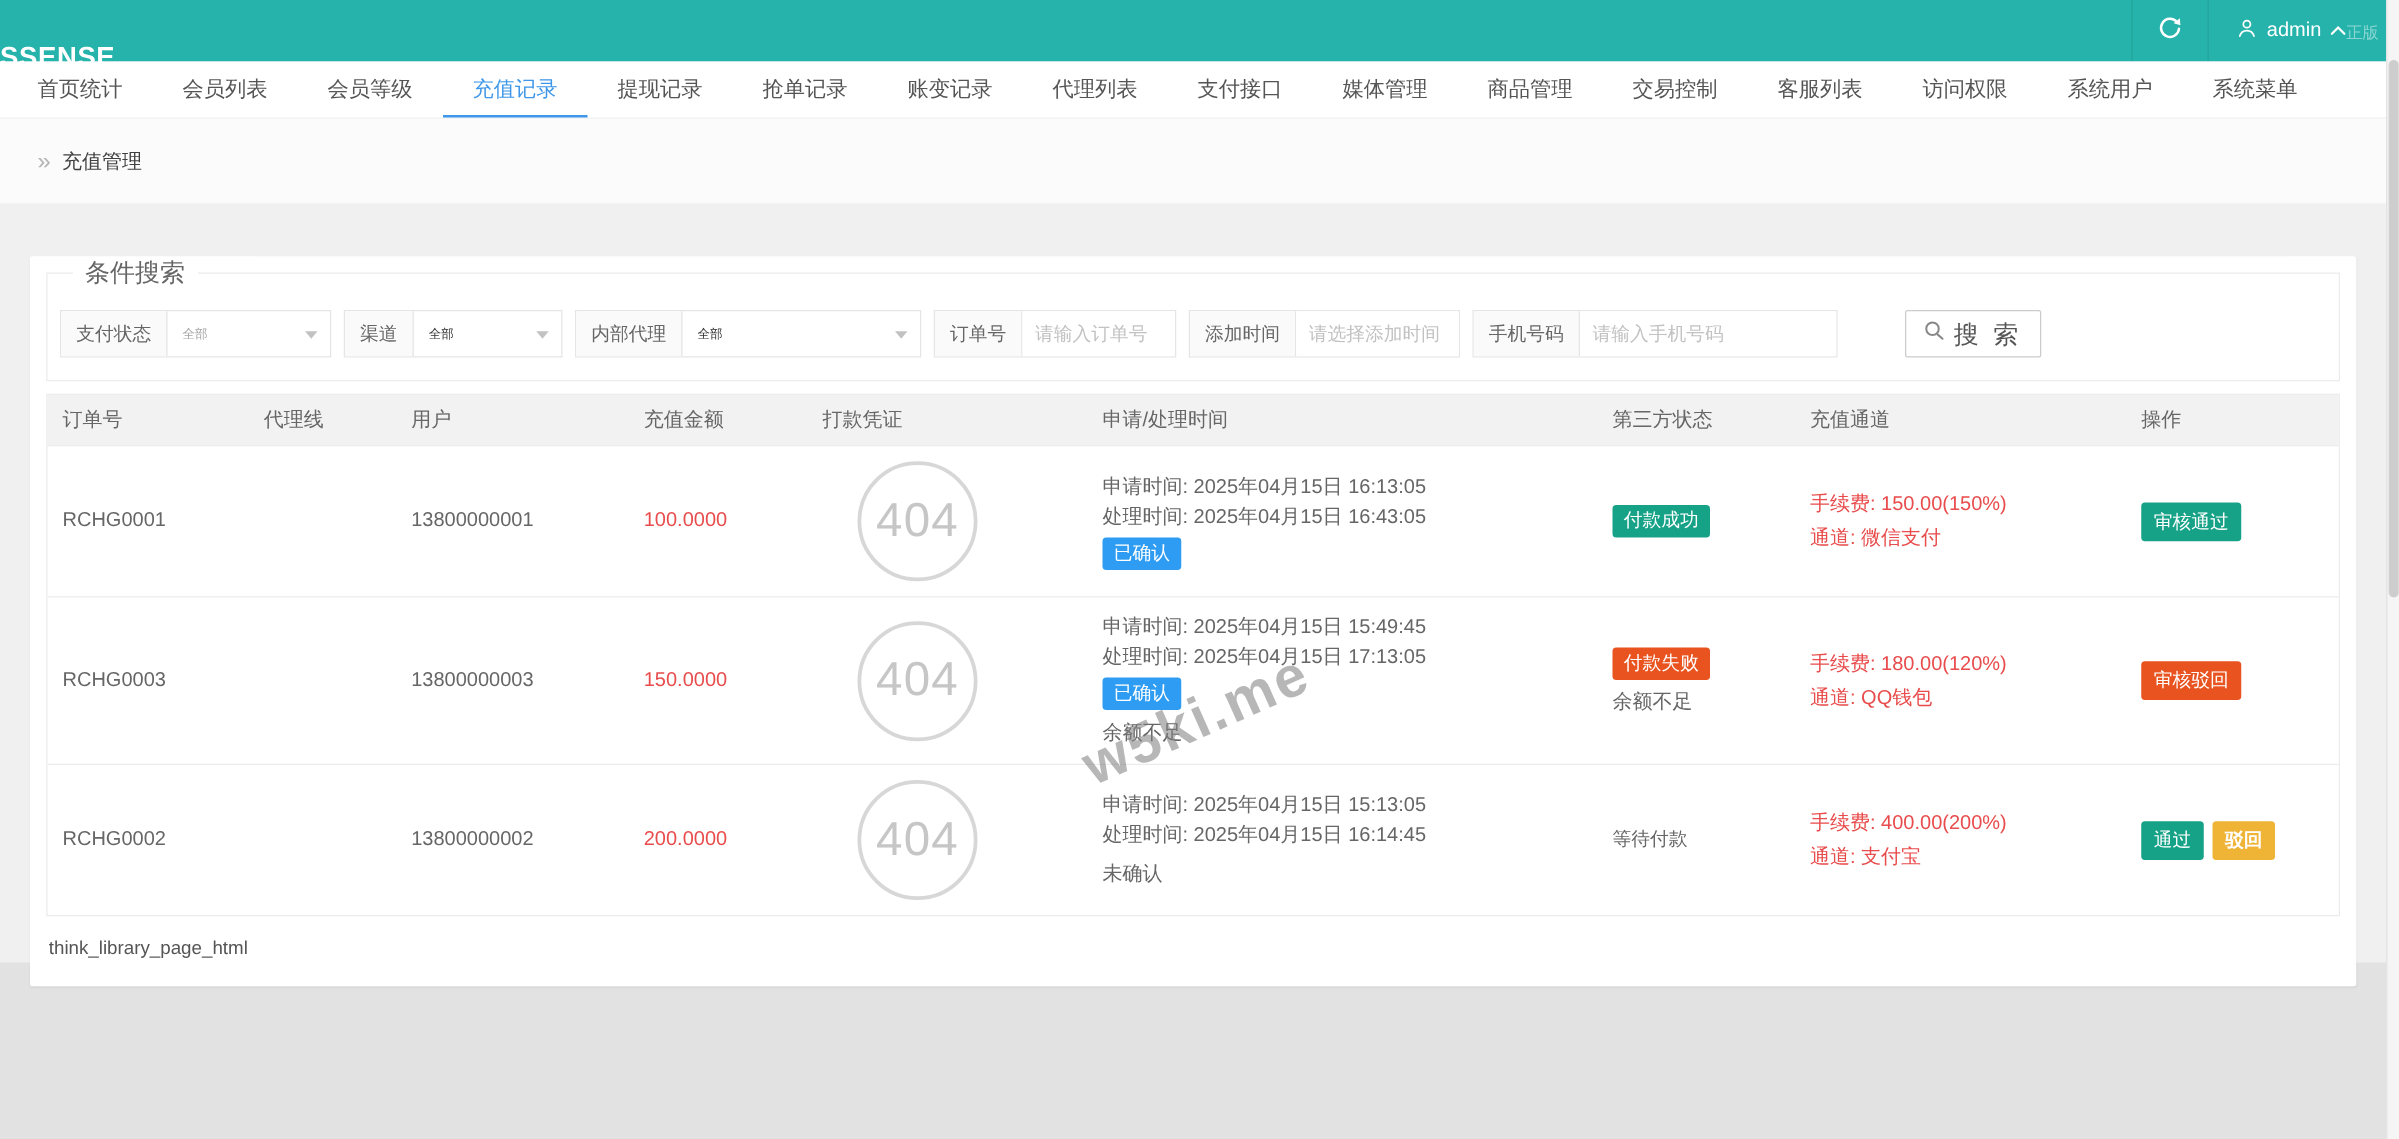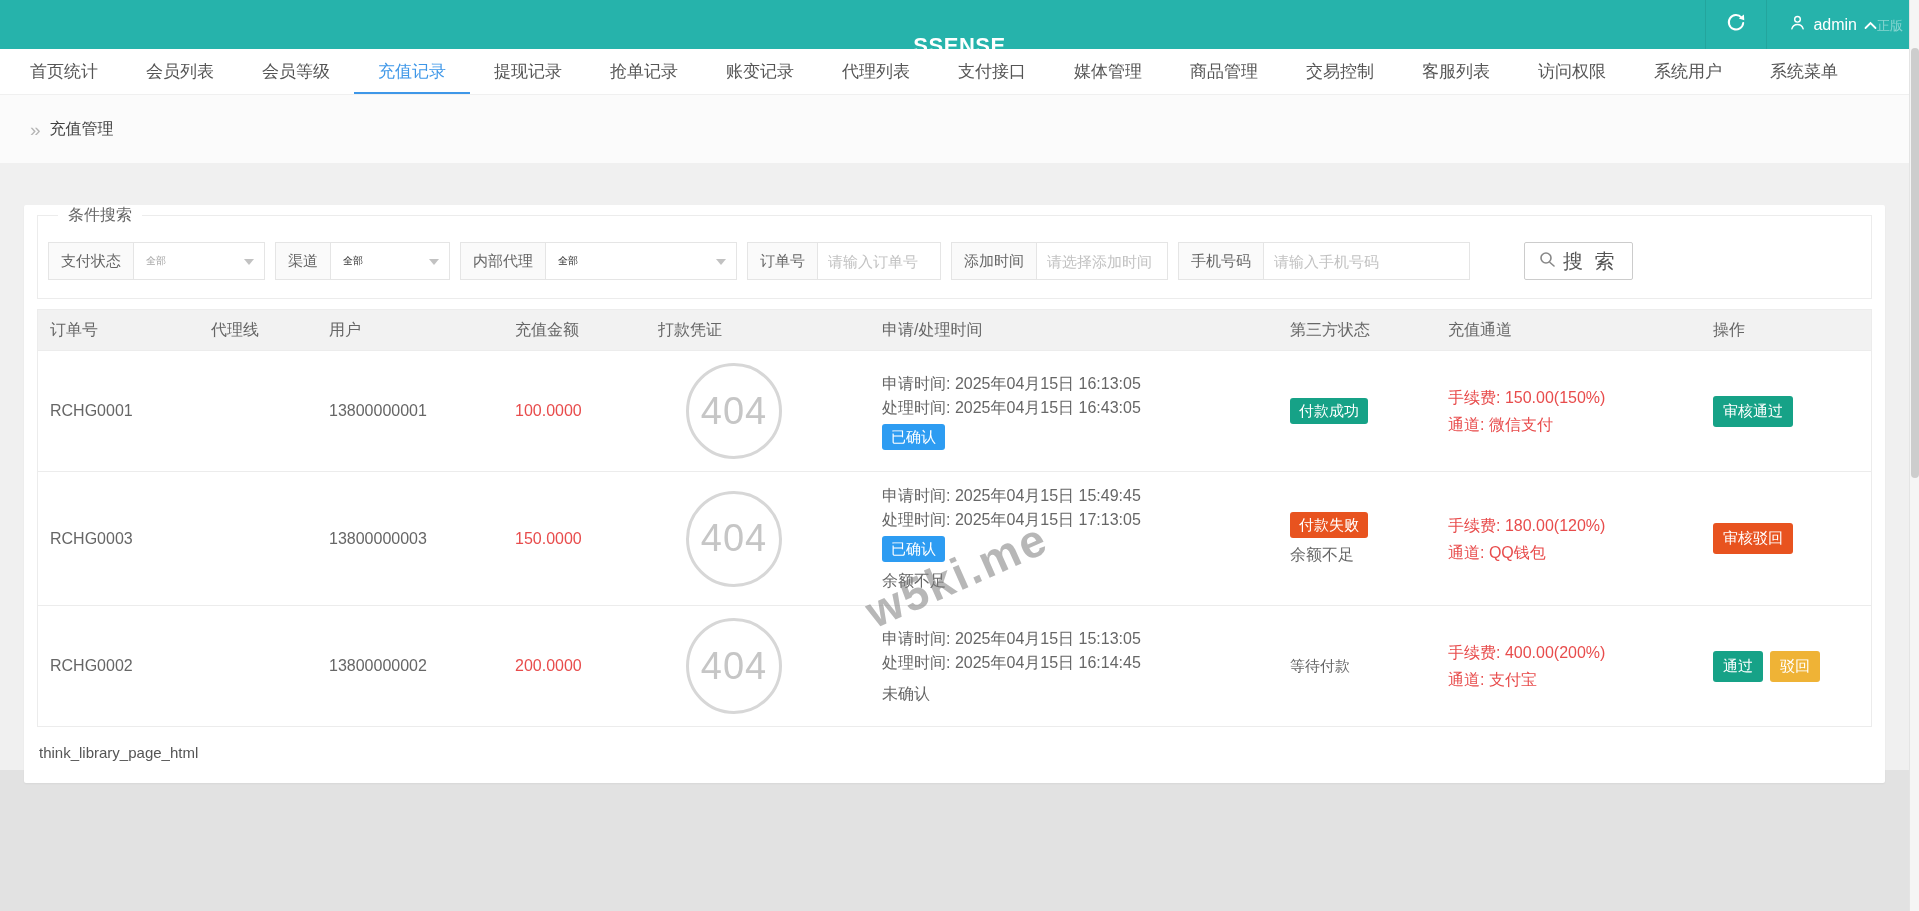--- a/index.html
+++ b/index.html
@@ -4,39 +4,39 @@
 <style>
   * { box-sizing: border-box; margin: 0; padding: 0; }
   html,body { width:1919px; height:911px; overflow:hidden; }
   body {
     font-family: "Liberation Sans","DejaVu Sans",sans-serif;
     background:#e2e2e2; position:relative; color:#555;
   }
   
   .topbar{ position:relative; height:49px; background:var(--teal,#26b3ab); display:flex; align-items:center; }
   .corner-tag{ position:absolute; top:17px; right:16px; font-size:13px; color:rgba(255,255,255,.45); }
-  .topbar-title{ position:absolute; left:0; right:0; text-align:center; color:#fff; font-size:22px; font-weight:600; letter-spacing:.5px;margin-top:42px; }
+  .topbar-title{ position:absolute; left:0; right:0; text-align:left; color:#fff; font-size:22px; font-weight:600; letter-spacing:.5px;margin-top:42px; }
   .topbar-right{ margin-left:auto; display:flex; align-items:center; height:100%; position:relative; z-index:2; padding-right:28px; }
   .tb-sep{ width:1px; height:100%; background:rgba(0,0,0,.08); }
   .refresh-btn{ background:none; border:none; width:60px; height:100%; display:flex; align-items:center; justify-content:center; cursor:pointer; }
   .user-menu{ display:flex; align-items:center; gap:7px; color:#fff; font-size:16px; padding:0 14px 0 22px; height:100%; cursor:pointer; }
   
   .tabs{ height:46px; background:#fff; display:flex; align-items:stretch; padding-left:6px; border-bottom:1px solid #f0f0f0; }
   .tab{ display:flex; align-items:center; padding:0 24px; font-size:17px; color:#555; cursor:pointer; }
   .tab.active{ color:var(--active_tab,#3e97e8); box-shadow: inset 0 -2px 0 var(--active_tab,#3e97e8); }
   
   .breadcrumb-bar{ height:68px; background:#fbfbfb; display:flex; align-items:center; padding-left:30px; }
   .bc-icon{ color:#b5b5b5; font-size:19px; margin-right:9px; line-height:1; }
   .bc-label{ font-size:16px; color:#404040; }
   
   .content-area{ background:#f0f0f0; height:607px; padding:14px 34px 0 24px; position:relative; }
   .card{ background:#fff; border-radius:2px; box-shadow:0 1px 2px rgba(0,0,0,.05); padding:0 13px 1px; }
   
   .search-fieldset{ border:1px solid #ececec; padding:16px 10px 18px; margin:28px 0 10px; }
-  .search-fieldset legend{ padding:0 10px; margin-left:10px; color:#666; font-size:16px; }
+  .search-fieldset legend{ padding:0 10px; margin-left:10px; color:#666; font-size:20px; }
   .filter-row{ display:flex; align-items:center; }
   .fgroup{ display:inline-flex; align-items:stretch; border:1px solid #e5e5e5; height:38px; background:#fff; margin-right:10px; }
   .fgroup .flabel{ display:flex; align-items:center; padding:0 12px; background:#fafafa; border-right:1px solid #e5e5e5; color:#666; font-size:15px; white-space:nowrap; }
   .sel{ display:flex; align-items:center; position:relative; padding:0 30px 0 12px; font-size:10px; color:#333; cursor:pointer; }
   .sel.muted{ color:#a6a6a6; }
   .sel .caret{ position:absolute; right:10px; top:16px; width:0; height:0; border-left:5px solid transparent; border-right:5px solid transparent; border-top:6px solid #c2c2c2; }
   .sel-w1{ min-width:130px; } .sel-w2{ min-width:118px; } .sel-w3{ min-width:190px; }
   .fgroup input{ border:none; outline:none; font-size:15px; padding:0 10px; color:#333; }
   .fgroup input::placeholder{ color:#c2c2c2; }
   .in-w1{ width:122px; } .in-w2{ width:205px; } .in-w3{ width:130px; }
@@ -55,21 +55,21 @@
   .badge-blue{ background:var(--blue,#2d9cf2); margin-top:4px; cursor:pointer; }
   .badge-success{ background:var(--green,#16a287); }
   .badge-danger{ background:var(--orange,#e8531f); }
   .badge-waiting{ background:none; color:#666; padding:0; }
   .note{ color:#666; margin-top:7px; font-size:16px; }
   .channel-cell div{ color:var(--red,#e84c4c); line-height:27px; }
   .actions-cell{ display:flex; gap:7px; }
   .act-btn{ border:none; color:#fff; font-size:15px; padding:6px 10px; border-radius:3px; cursor:pointer; white-space:nowrap; }
   .act-btn.green{ background:var(--green,#16a287); }
   .act-btn.orange{ background:var(--orange,#e8531f); }
-  .act-btn.yellow{ background:var(--yellow,#efb336); }
+  .act-btn.yellow{ background:var(--yellow,#efb336);font-weight:bold; }
   .card-footer{ margin:17px 2px 21px; font-size:15px; color:#555; }
   
   .watermark{ position:absolute; left:860px; top:385px; font-size:46px; font-weight:600; color:#7d7d7d; opacity:.55; transform:rotate(-24deg); letter-spacing:2px; pointer-events:none; z-index:5; }
   
   .scrollbar{ position:fixed; right:0; top:0; width:10px; height:100%; background:#f5f5f5; border-left:1px solid #e4e4e4; z-index:10; }
   .scrollbar .thumb{ position:absolute; top:48px; left:1px; width:8px; height:430px; background:#cdcdcd; border-radius:4px; }
 </style>
 </head>
 <body>
 

